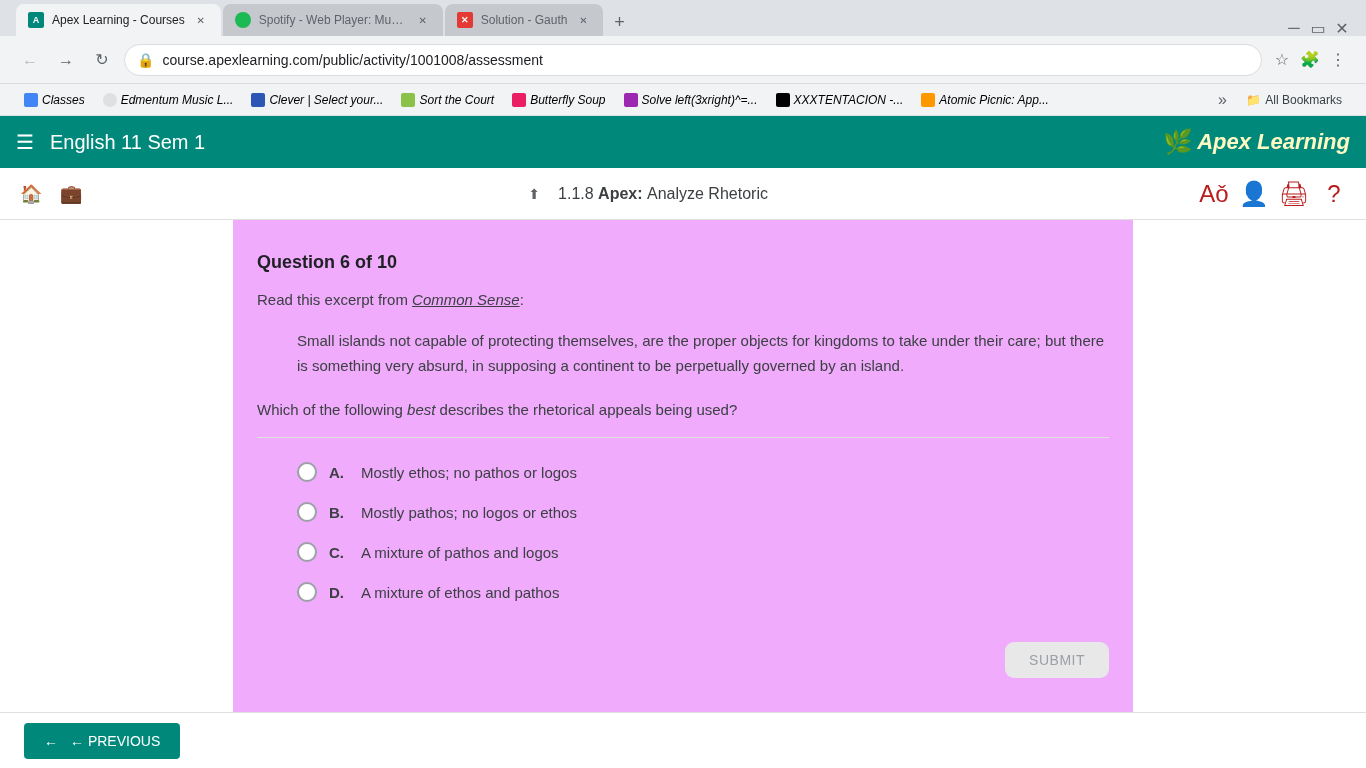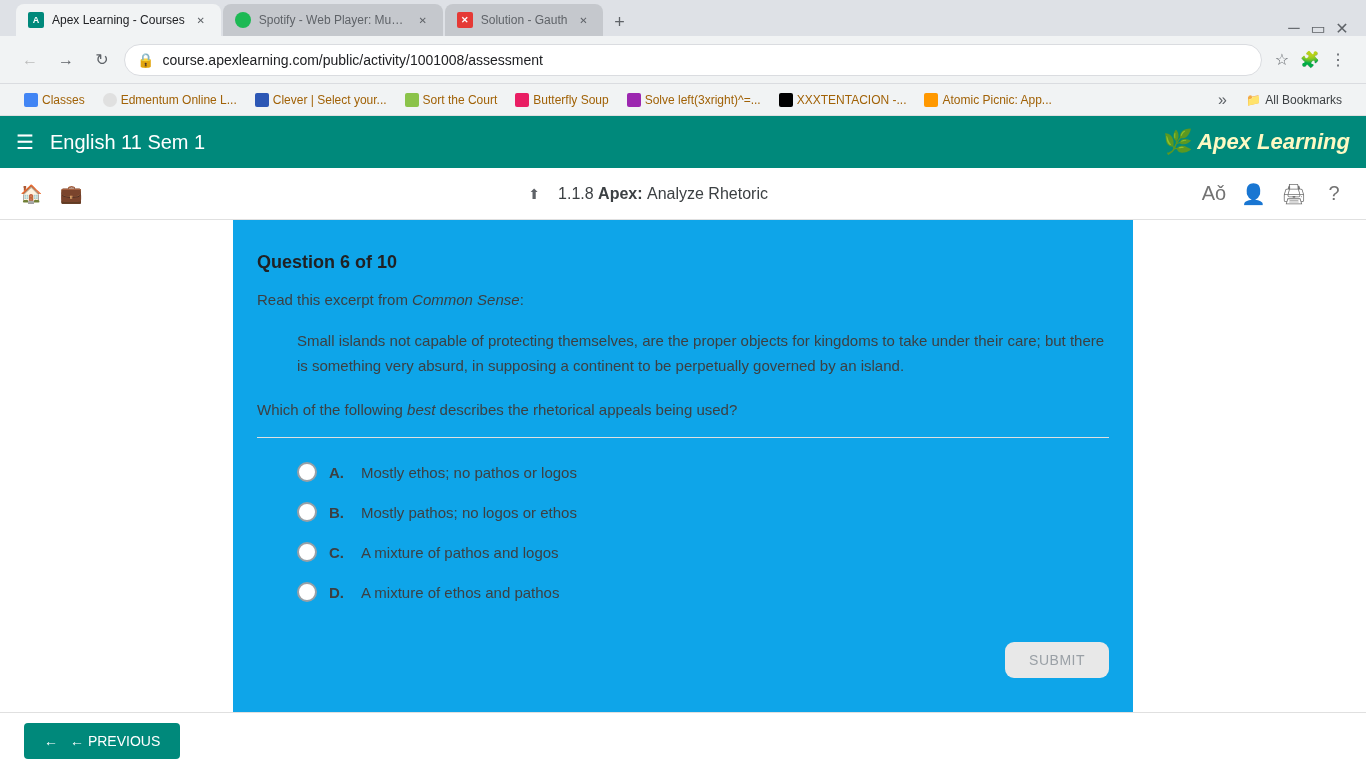--- a/index.html
+++ b/index.html
@@ -27,21 +27,21 @@
     .nav-btn { width: 28px; height: 28px; border-radius: 50%; display: flex; align-items: center; justify-content: center; cursor: pointer; color: #5f6368; font-size: 16px; }
     .nav-btn.disabled { color: #bbb; cursor: default; }
     .address-input-wrap { flex: 1; display: flex; align-items: center; background: white; border: 1px solid #dadce0; border-radius: 20px; height: 32px; padding: 0 12px; gap: 8px; }
     .lock-icon { color: #5f6368; font-size: 14px; }
     .address-text { flex: 1; font-size: 14px; color: #202124; }
     .address-right-icons { display: flex; gap: 4px; }
     .addr-icon { width: 24px; height: 24px; display: flex; align-items: center; justify-content: center; cursor: pointer; color: #5f6368; font-size: 16px; }
 
     
     .bookmarks-bar { display: flex; align-items: center; height: 32px; background: #f1f3f4; padding: 0 16px; gap: 2px; border-bottom: 1px solid #e0e0e0; overflow: hidden; }
-    .bookmark-item { display: flex; align-items: center; height: 24px; padding: 0 8px; border-radius: 4px; cursor: pointer; font-size: 12px; color: #a16207; gap: 4px; white-space: nowrap; }
+    .bookmark-item { display: flex; align-items: center; height: 24px; padding: 0 8px; border-radius: 4px; cursor: pointer; font-size: 12px; color: #000000; gap: 4px; white-space: nowrap; font-style: italic; }
     .bm-favicon { width: 14px; height: 14px; border-radius: 2px; flex-shrink: 0; }
     .bookmarks-more { margin-left: auto; display: flex; align-items: center; gap: 4px; }
     .all-bookmarks { display: flex; align-items: center; gap: 4px; padding: 0 8px; height: 24px; cursor: pointer; font-size: 12px; color: #3c4043; border-radius: 4px; }
 
     
     .app { width: 1366px; background: white; }
 
     
     .apex-header { display: flex; align-items: center; height: 52px; background: #00897b; padding: 0 16px; gap: 16px; }
     .hamburger-icon { color: white; font-size: 20px; cursor: pointer; }
@@ -52,27 +52,27 @@
 
     
     .quiz-nav { display: flex; align-items: center; height: 52px; background: white; border-bottom: 1px solid #e0e0e0; padding: 0 16px; }
     .quiz-nav-left { display: flex; align-items: center; gap: 8px; }
     .home-icon, .briefcase-icon { width: 32px; height: 32px; display: flex; align-items: center; justify-content: center; cursor: pointer; color: #5f6368; font-size: 18px; }
     .quiz-nav-center { flex: 1; display: flex; align-items: center; justify-content: center; gap: 8px; }
     .upload-icon-wrap { width: 32px; height: 32px; display: flex; align-items: center; justify-content: center; cursor: pointer; color: #5f6368; }
     .quiz-breadcrumb { font-size: 16px; color: #3c4043; }
     .quiz-breadcrumb .quiz-label { font-weight: bold; }
     .quiz-nav-right { display: flex; align-items: center; gap: 8px; }
-    .nav-tool-btn { width: 32px; height: 32px; display: flex; align-items: center; justify-content: center; cursor: pointer; color: #737373; font-size: 20px; border-radius: 4px; }
-
-    
-    .quiz-content { max-width: 900px; margin: 0 auto; padding: 32px 24px 80px; background: #0ea5e9; min-height: 480px; }
+    .nav-tool-btn { width: 32px; height: 32px; display: flex; align-items: center; justify-content: center; cursor: pointer; color: #b91c1c; font-size: 24px; border-radius: 4px; }
+
+    
+    .quiz-content { max-width: 900px; margin: 0 auto; padding: 32px 24px 80px; background: #f0abfc; min-height: 480px; }
     .question-header { font-size: 18px; font-weight: bold; color: #202124; margin-bottom: 16px; }
     .question-prompt { font-size: 15px; color: #3c4043; margin-bottom: 16px; line-height: 1.5; }
-    .question-prompt em { font-style: italic; }
+    .question-prompt em { font-style: italic; text-decoration: underline; }
     .excerpt-block { margin: 0 0 20px 40px; font-size: 15px; color: #3c4043; line-height: 1.7; }
     .question-text { font-size: 15px; color: #3c4043; margin-bottom: 6px; line-height: 1.5; }
     .question-text em { font-style: italic; }
     .divider { border: none; border-top: 1px solid #e0e0e0; margin: 16px 0 24px; }
     .options-list { list-style: none; display: flex; flex-direction: column; gap: 20px; margin-left: 40px; }
     .option-item { display: flex; align-items: center; gap: 12px; cursor: pointer; }
     .radio-circle { width: 20px; height: 20px; border-radius: 50%; border: 2px solid #9aa0a6; background: white; flex-shrink: 0; }
     .option-letter { font-weight: bold; font-size: 15px; color: #3c4043; min-width: 20px; }
     .option-text { font-size: 15px; color: #3c4043; }
 
@@ -140,21 +140,21 @@
     </div>
   </div>
 
   <div class="bookmarks-bar">
     <div class="bookmark-item">
       <div class="bm-favicon fav-classes" style="width:14px;height:14px;"></div>
       <span>Classes</span>
     </div>
     <div class="bookmark-item">
       <div class="bm-favicon fav-edmentum" style="width:14px;height:14px;"></div>
-      <span>Edmentum Online L...</span>
+      <span>Edmentum Music L...</span>
     </div>
     <div class="bookmark-item">
       <div class="bm-favicon fav-clever" style="width:14px;height:14px;"></div>
       <span>Clever | Select your...</span>
     </div>
     <div class="bookmark-item">
       <div class="bm-favicon fav-sort" style="width:14px;height:14px;"></div>
       <span>Sort the Court</span>
     </div>
     <div class="bookmark-item">

